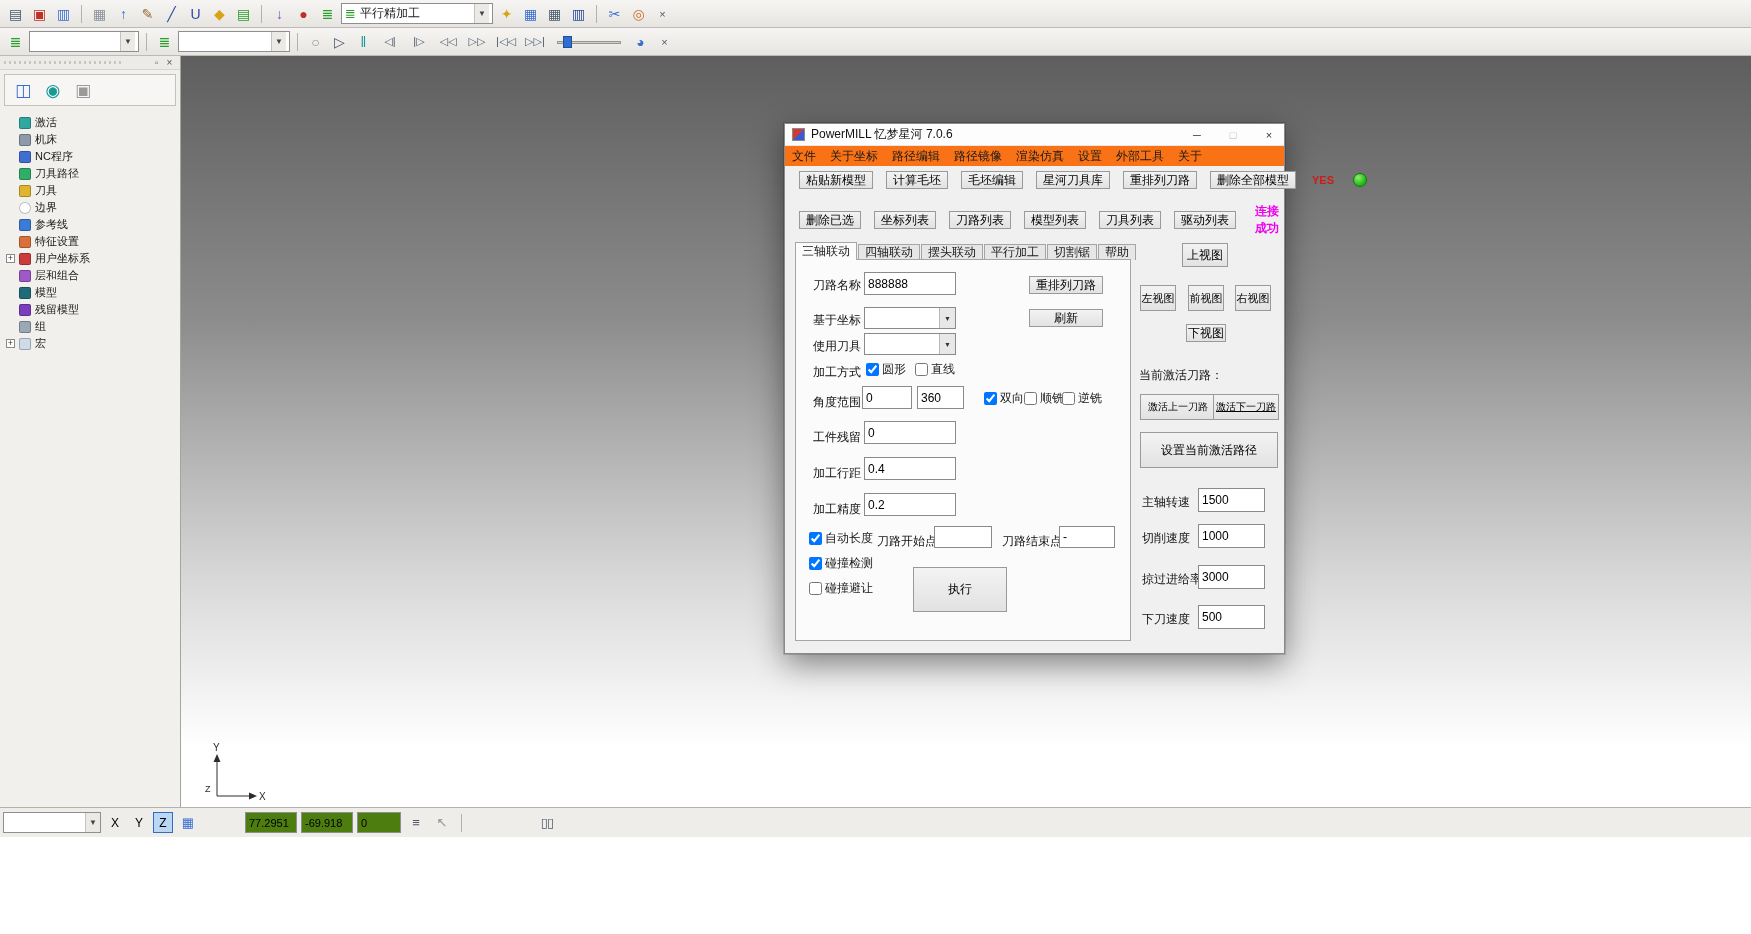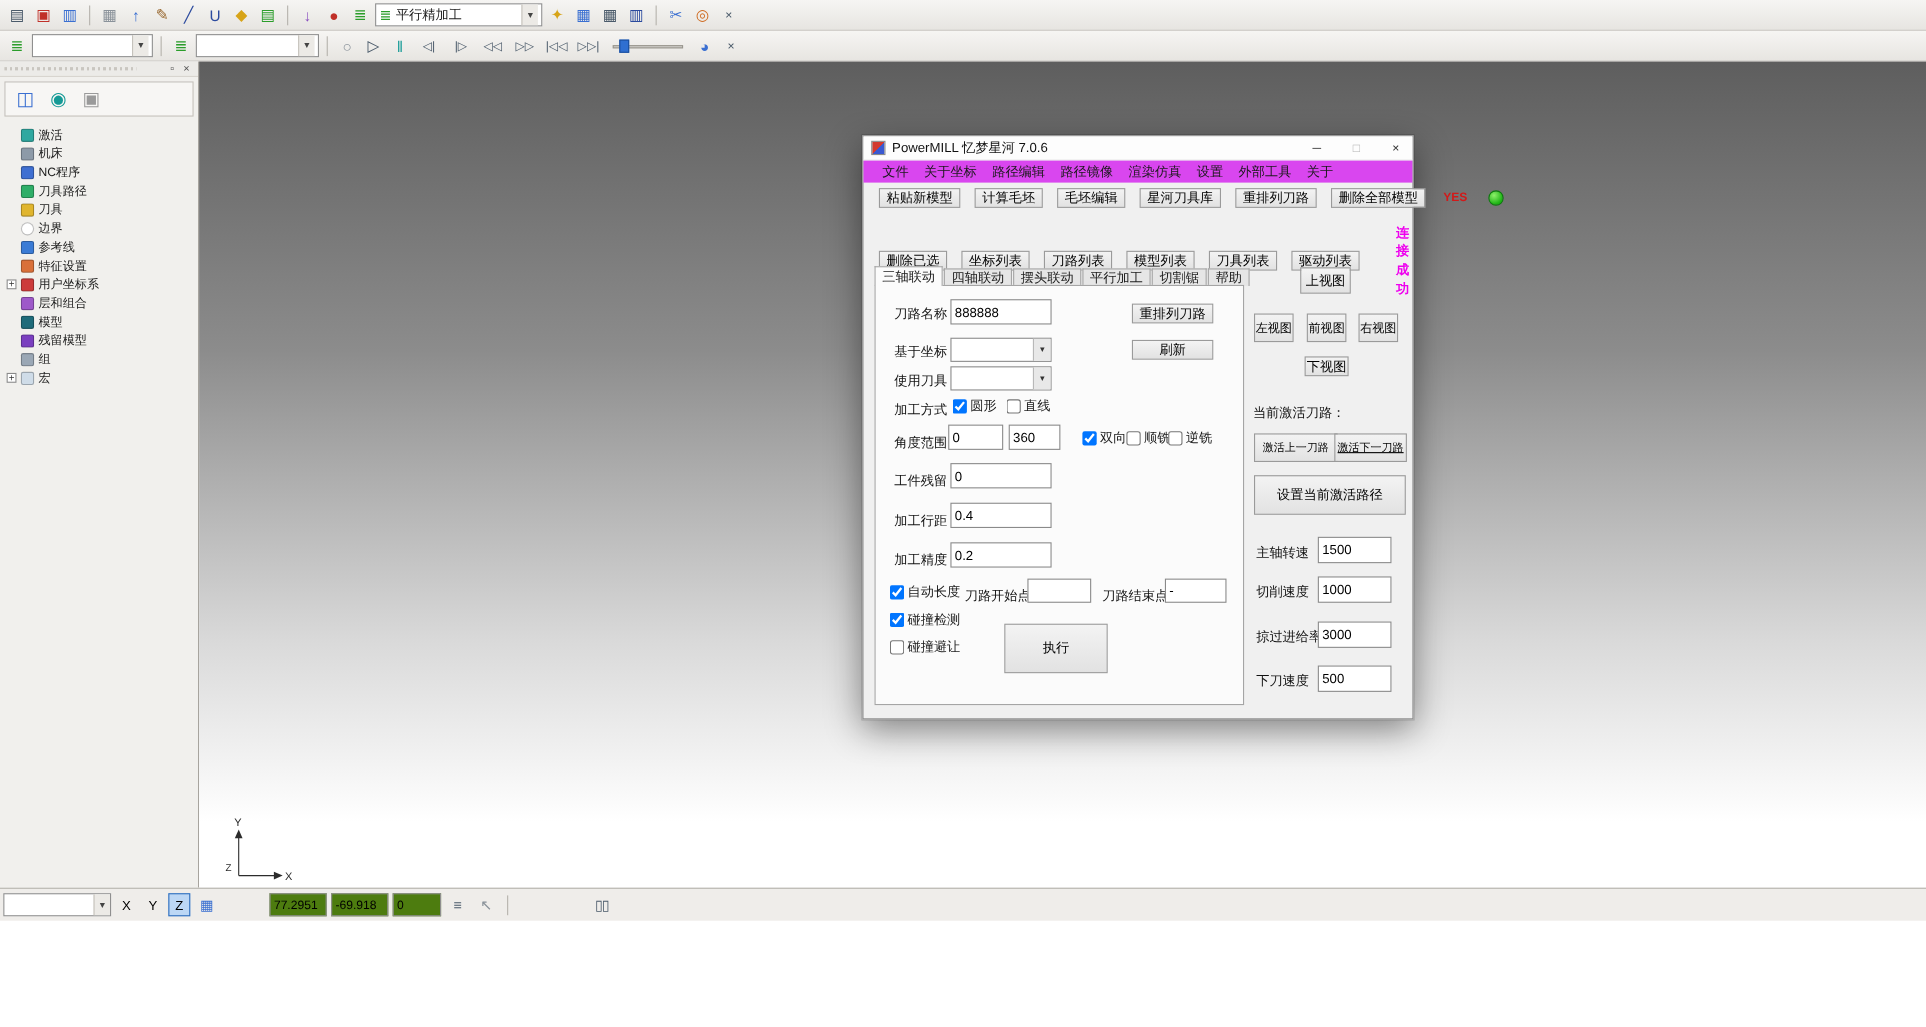--- a/index.html
+++ b/index.html
@@ -57,27 +57,27 @@
   .sb-sep{width:1px;height:18px;background:#b5b2ac;margin:0 4px;}
 
   
   #dialog{position:absolute;left:784px;top:123px;width:501px;height:531px;background:#f0f0f0;border:1px solid #8a8a8a;box-shadow:0 10px 30px rgba(0,0,0,.45), 0 0 0 1px rgba(0,0,0,.15);}
   .dlg-titlebar{position:absolute;left:0;top:0;right:0;height:22px;background:#fdfdfd;border-bottom:1px solid #e8e8e8;display:flex;align-items:center;padding-left:7px;gap:6px;}
   .dlg-icon{width:13px;height:13px;background:linear-gradient(135deg,#d33a2f 0 49%,#3a59d1 51% 100%);border:1px solid #8a8a8a;}
   .dlg-title{font-size:12px;color:#111;}
   .dlg-btn{width:30px;height:21px;display:flex;align-items:center;justify-content:center;font-size:11px;color:#333;cursor:default;}
   .dlg-btn.first{margin-left:auto;}
   .dlg-btn.dim{color:#b5b5b5;}
-  .dlg-menubar{position:absolute;left:0;top:22px;right:0;height:20px;display:flex;align-items:flex-start;padding-left:10px;background:#d946ef;}
+  .dlg-menubar{position:absolute;left:0;top:22px;right:0;height:20px;display:flex;align-items:flex-start;padding-left:0;background:#f97316;}
   .menu-item{padding:0 7px;height:20px;display:flex;align-items:center;font-size:12px;cursor:default;}
   .btn{background:linear-gradient(#f3f3f3,#e2e2e2);border:1px solid #9a9a9a;font-size:12px;font-family:inherit;padding:0 6px;height:18px;display:inline-flex;align-items:center;justify-content:center;cursor:default;white-space:nowrap;}
   .dlg-row{position:absolute;left:14px;display:flex;gap:13px;align-items:center;}
   .yes-label{color:#d11a1a;font-weight:bold;font-size:11px;margin-left:3px;}
   .led{width:14px;height:14px;border-radius:50%;background:radial-gradient(circle at 35% 30%,#8df06a,#1db414 70%);border:1px solid #0d7a0d;margin-left:6px;}
-  .connect-status{color:#ee00ee;font-weight:bold;font-size:12px;margin-left:20px;}
+  .connect-status{color:#ee00ee;font-weight:bold;font-size:12px;margin-left:6px;}
   .tabs{position:absolute;left:10px;top:118px;display:flex;align-items:flex-end;height:18px;}
   .tab{padding:1px 6px;font-size:12px;border:1px solid #a5a5a5;border-bottom:none;background:#e6e6e6;height:16px;display:flex;align-items:center;margin-right:1px;cursor:default;}
   .tab.active{background:#fbfbfb;height:18px;position:relative;z-index:3;}
   .tab-panel{position:absolute;left:10px;top:135px;width:336px;height:382px;background:#fbfbfb;border:1px solid #a5a5a5;z-index:2;}
   .flabel{position:absolute;font-size:12px;color:#111;white-space:nowrap;}
   .inp{position:absolute;border:1px solid #8a8a8a;background:#fff;font-size:12px;padding:0 3px;height:23px;font-family:inherit;}
   .combo{position:absolute;border:1px solid #8a8a8a;background:#fff;height:22px;}
   .combo .cbtn{position:absolute;right:0;top:0;bottom:0;width:16px;background:#e8e8e8;border-left:1px solid #b8b8b8;display:flex;align-items:center;justify-content:center;font-size:7px;color:#333;}
   .chk{position:absolute;display:inline-flex;align-items:center;gap:3px;font-size:12px;white-space:nowrap;}
   .chk input{width:13px;height:13px;margin:0;}

